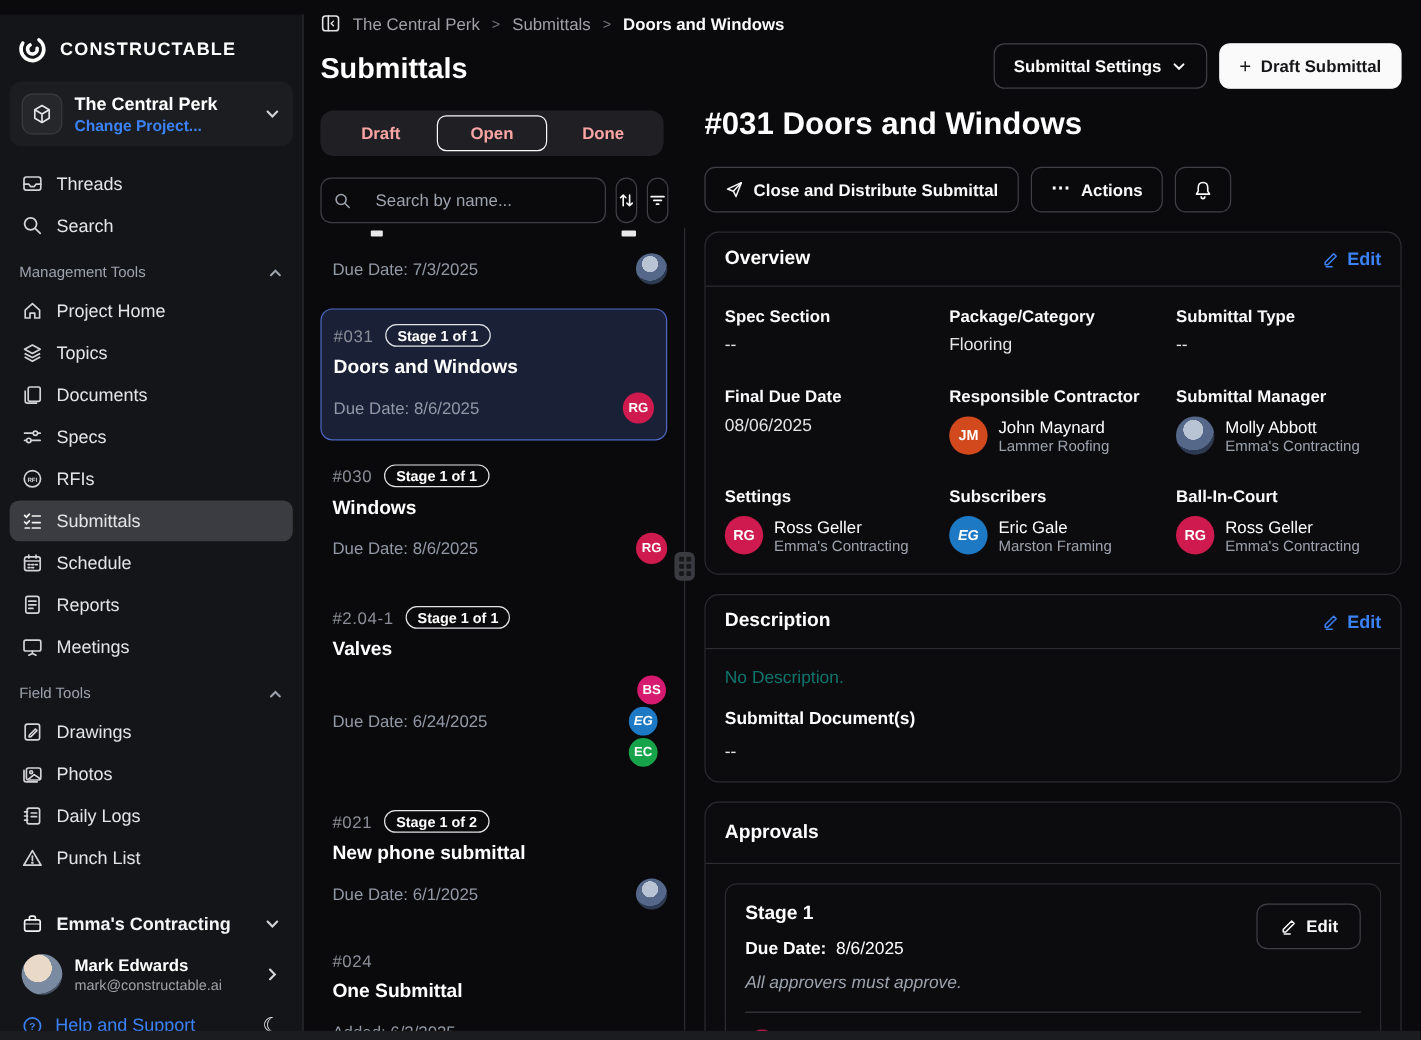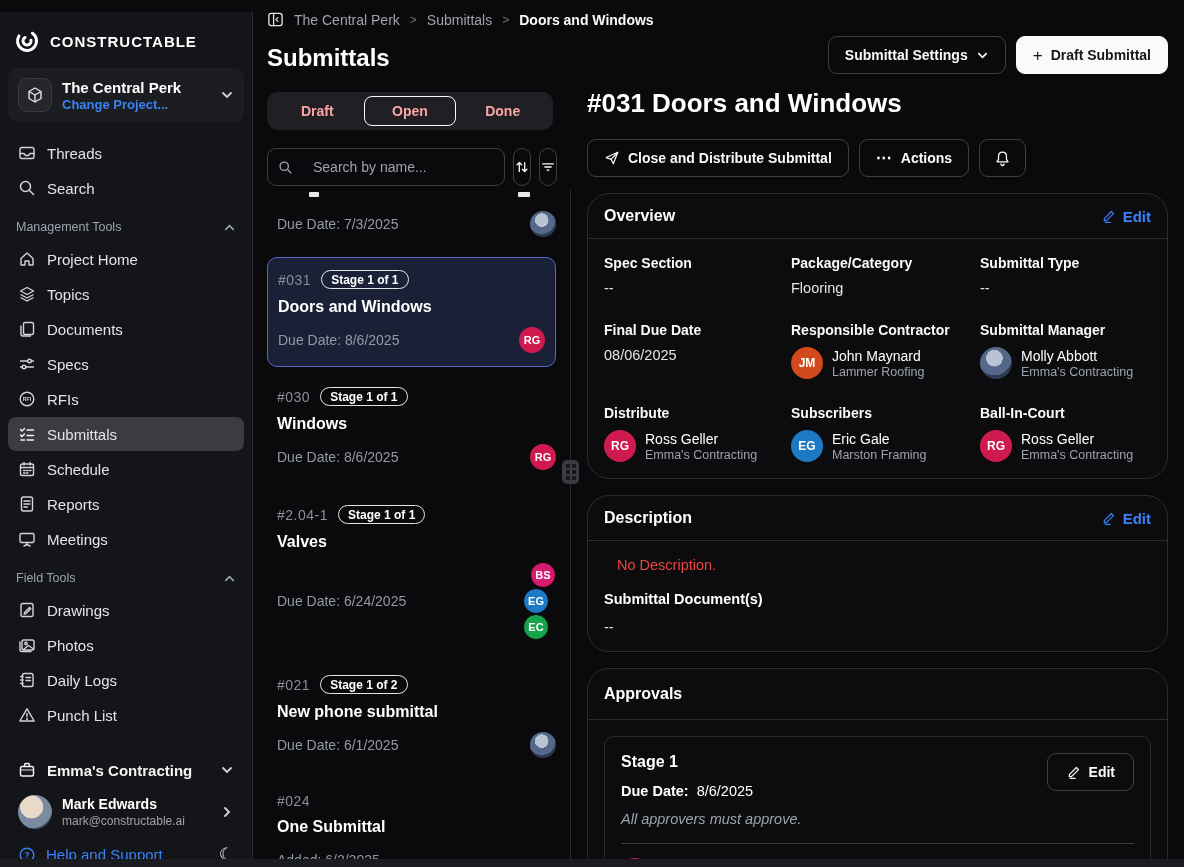--- a/index.html
+++ b/index.html
@@ -106,21 +106,21 @@
   .sub-title { font-size:16px; font-weight:700; color:#fff; margin-top:9px; }
   .sub-due-row { display:flex; align-items:center; justify-content:space-between; margin-top:11px; min-height:26px; }
   .sub-due { color:#9299a6; font-size:14px; }
   .avatar {
     width:26px; height:26px; border-radius:50%; display:flex; align-items:center; justify-content:center;
     color:#fff; font-size:11px; font-weight:700; flex:0 0 auto;
   }
   .avatar.photo { background:radial-gradient(circle at 45% 35%, #b8c4d4 0 30%, #55688a 31% 62%, #2e3a52 63%); }
   .av-rg { background:#ce1a4e; }
   .av-jm { background:#d2491e; }
-  .av-eg { background:#1d79c4; }
+  .av-eg { background:#1d79c4;font-style:italic; }
   .av-bs { background:#d61a6f; }
   .av-ec { background:#17a34a; }
   .avatar-stack { display:flex;flex-direction:column; }
   .avatar-stack .avatar { margin-left:-7px; border:1.5px solid #0a0a0c; }
   .avatar-stack .avatar:first-child { margin-left:0; }
   .frag { background:#e8e8ea; height:5px; border-radius:1px; }
 
   
   .col-divider { position:absolute; left:570px; top:190px; bottom:0; width:1px; background:#2b2c30; }
   .grip {
@@ -130,38 +130,38 @@
     align-content:center; justify-content:center;
   }
   .grip i { background:#17181a; border-radius:1px; }
 
   
   .detail-col { position:absolute; left:587px; top:88px; width:581px; }
   .detail-title { font-size:26px; font-weight:800; color:#fff; }
   .action-row { display:flex; gap:10px; margin-top:20px; }
   .dots { font-size:16px; letter-spacing:1px; line-height:0.5; }
 
-  .card { margin-top:16px; border:1px solid #2b2c30; border-radius:22px; background:#0c0c0e; }
+  .card { margin-top:16px; border:1px solid #2b2c30; border-radius:12px; background:#0c0c0e; }
   .card-head {
     display:flex; align-items:center; justify-content:space-between;
     padding:13px 16px; border-bottom:1px solid #2b2c30;
   }
   .card-title { font-size:16px; font-weight:700; color:#fff; }
   .edit-link { display:flex; align-items:center; gap:7px; color:#3b82f6; font-size:15px; font-weight:600; cursor:pointer; }
   .card-body { padding:16px; }
 
   .ov-grid { display:grid; grid-template-columns:187px 189px 1fr; row-gap:26px; }
   .ov-label { font-size:14px; font-weight:600; color:#fafafa; margin-bottom:9px; }
   .ov-value { font-size:14.5px; color:#e4e4e7; }
   .person { display:flex; align-items:center; gap:9px; }
   .person .avatar { width:32px; height:32px; font-size:12px; }
   .person-name { font-size:14px; color:#fff; line-height:1.3; }
   .person-org { font-size:12.5px; color:#9ca3af; }
 
-  .desc-line { font-size:14.5px; color:#ef4444;margin-left:13px; }
+  .desc-line { font-size:14.5px; color:#0f766e; }
   .desc-docs-label { font-size:14.5px; font-weight:700; color:#fff; margin-top:18px; }
   .desc-docs-value { font-size:14.5px; color:#e4e4e7; margin-top:12px; }
 
   .stage-card { border:1px solid #2b2c30; border-radius:10px; padding:16px; position:relative; }
   .stage-name { font-size:16px; font-weight:700; color:#fff; }
   .stage-due { margin-top:12px; font-size:14.5px; color:#fff; }
   .stage-due b { font-weight:700; margin-right:8px;margin-top:30px; }
   .stage-rule { margin-top:12px; font-size:14.5px; font-style:italic; color:#9ca3af; }
   .stage-divider { height:1px; background:#3a3b40; margin:16px 0 14px 0; }
   .stage-edit { position:absolute; top:16px; right:16px; height:38px; padding:0 18px; }
@@ -586,21 +586,21 @@
             <div class="ov-label">Submittal Manager</div>
             <div class="person">
               <span class="avatar photo"></span>
               <span>
                 <div class="person-name">Molly Abbott</div>
                 <div class="person-org">Emma's Contracting</div>
               </span>
             </div>
           </div>
           <div>
-            <div class="ov-label">Distribute</div>
+            <div class="ov-label">Settings</div>
             <div class="person">
               <span class="avatar av-rg">RG</span>
               <span>
                 <div class="person-name">Ross Geller</div>
                 <div class="person-org">Emma's Contracting</div>
               </span>
             </div>
           </div>
           <div>
             <div class="ov-label">Subscribers</div>

